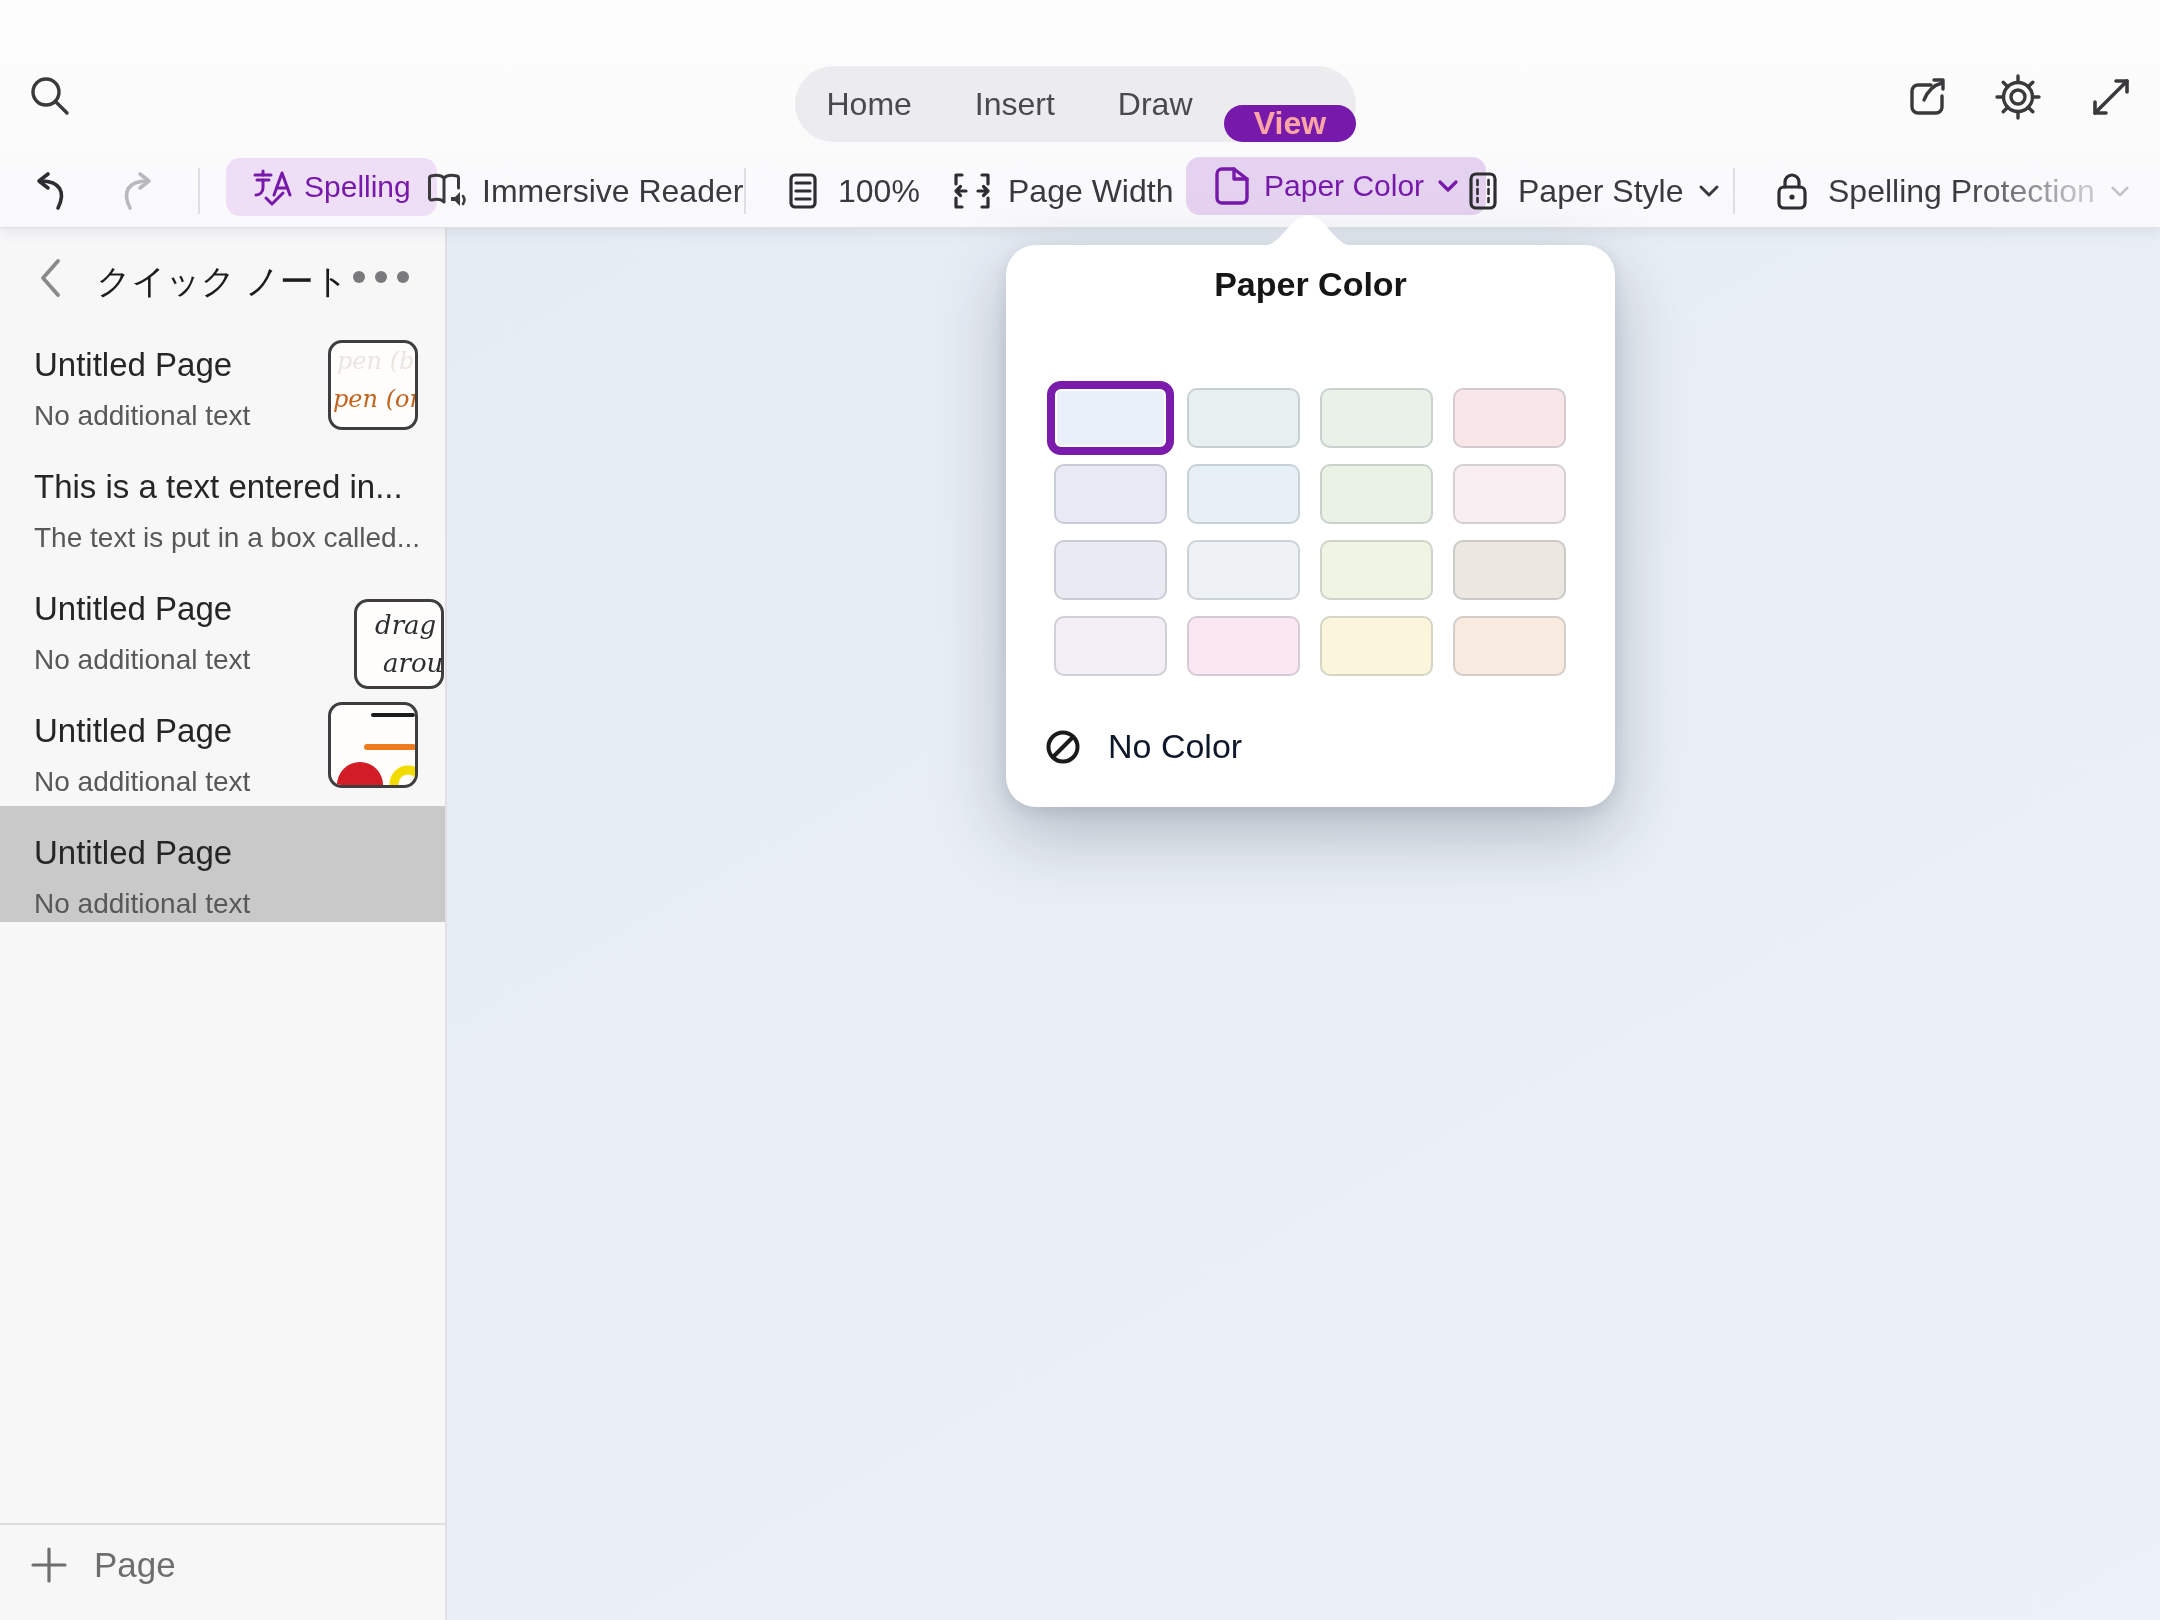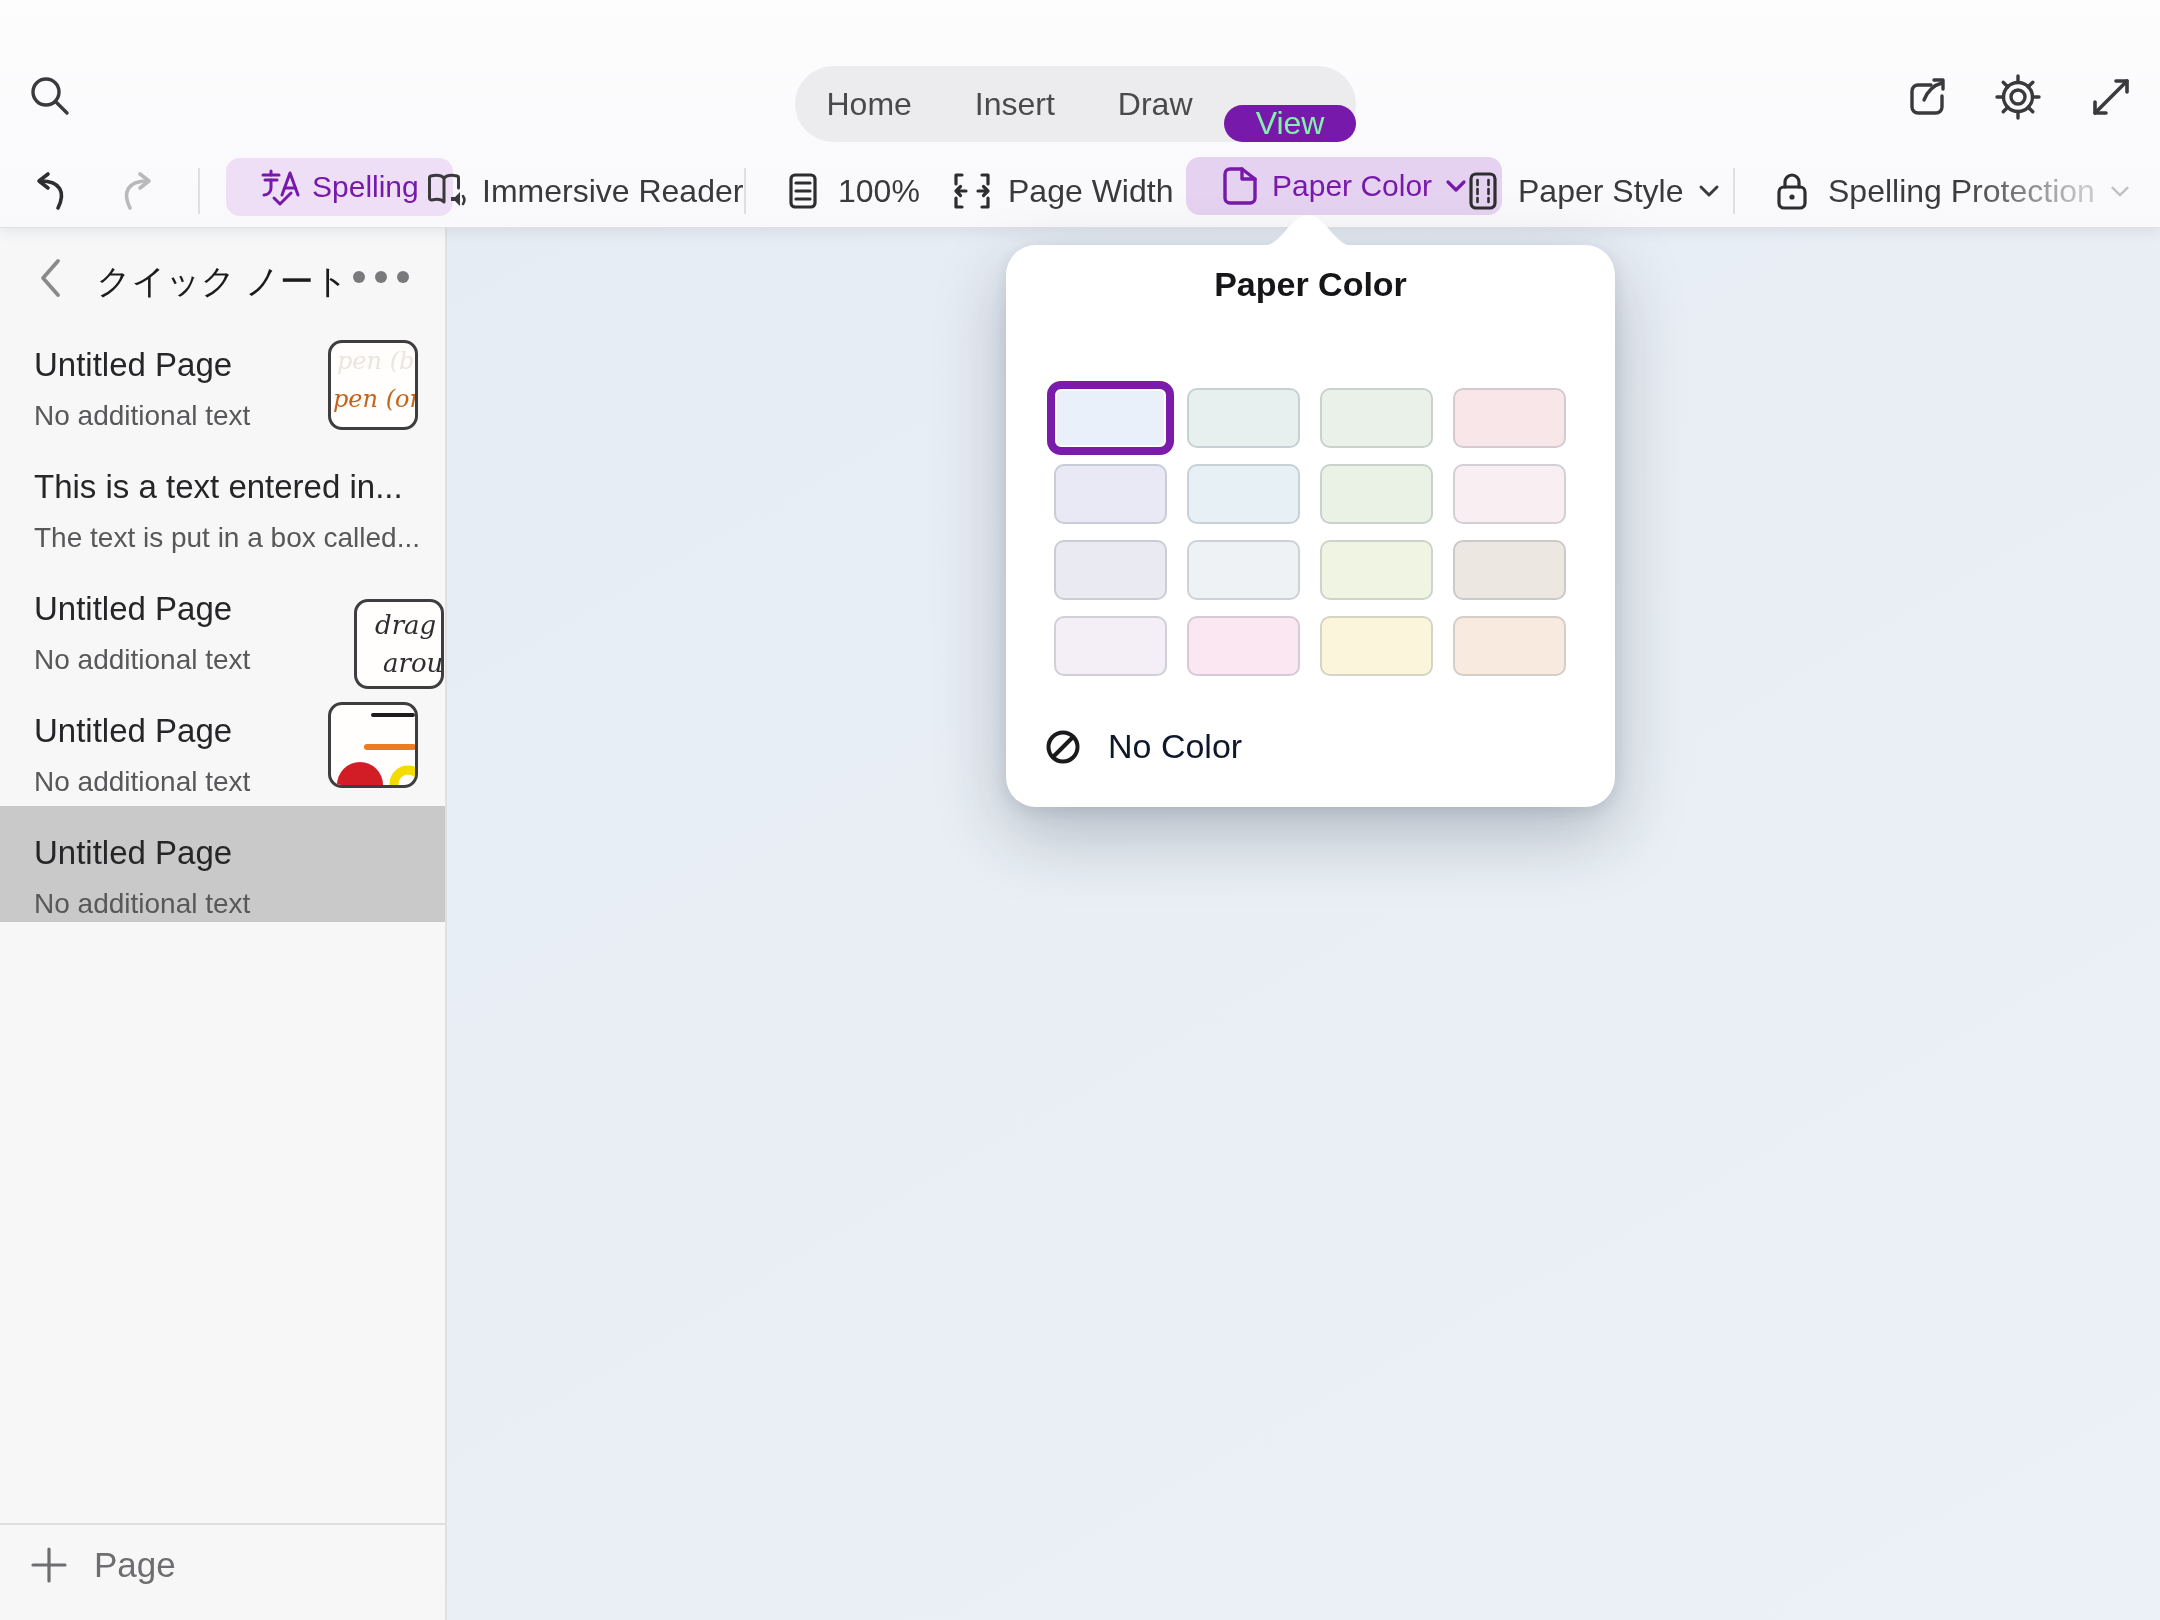--- a/index.html
+++ b/index.html
@@ -28,28 +28,28 @@
 
   .tabs {
     position:absolute; left:795px; top:66px; width:561px; height:76px;
     background:#ececee; border-radius:40px; display:flex; align-items:stretch;
   }
   .tab {
     flex:1 1 auto; display:flex; align-items:center; justify-content:center;
     font-size:32px; color:#4a4a4c; cursor:default;
   }
   .tab.view-selected {
-    flex:0 0 132px; background:#7719aa; color:#86efac; border-radius:40px; font-weight:400;margin-top:39px;
+    flex:0 0 132px; background:#7719aa; color:#fca5a5; border-radius:40px; font-weight:700;margin-top:39px;
   }
 
   .row2-sep { position:absolute; top:168px; width:2px; height:46px; background:#dedfe2; }
 
   .chip {
     position:absolute; top:158px; height:58px; border-radius:14px;
-    display:flex; align-items:center; gap:12px; padding:0 34px;
+    display:flex; align-items:center; gap:12px; padding:0 26px;
     font-size:30px; color:#7719aa; white-space:nowrap;
   }
   .chip.spelling { left:226px; background:#eedff7; }
   .chip.papercolor { left:1186px; top:157px; background:#e5d2f1; }
 
   .tbitem {
     position:absolute; top:155px; height:72px; display:flex; align-items:center;
     gap:14px; font-size:32px; color:#3a3a3c; white-space:nowrap;
   }
   .fadetext {

